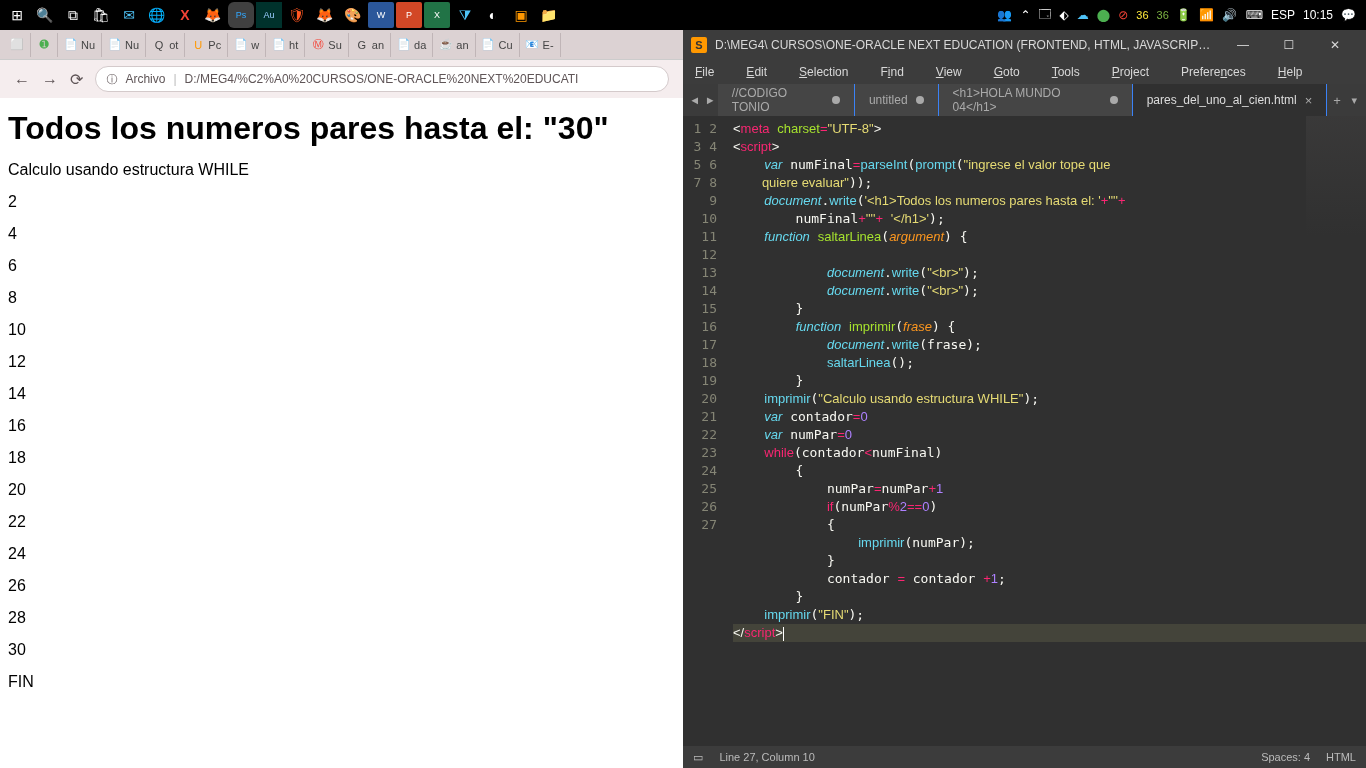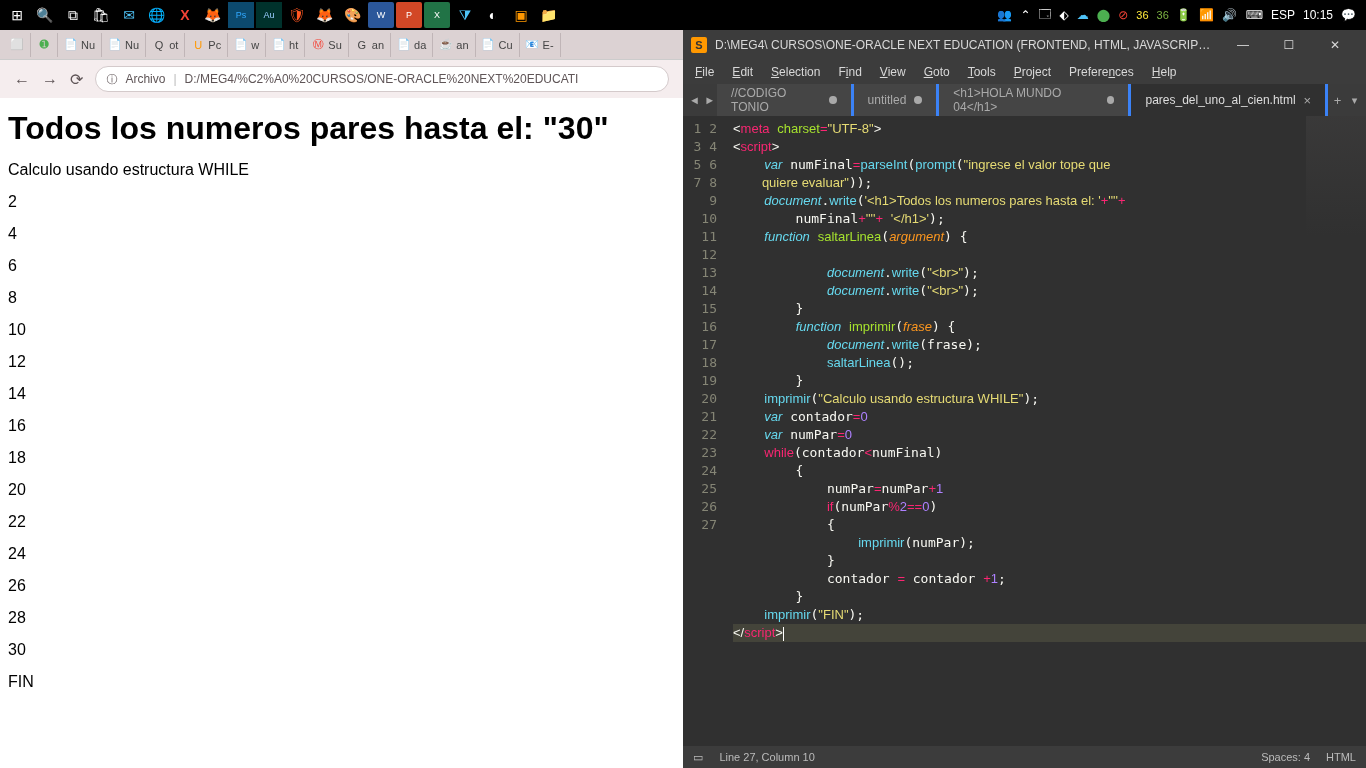--- a/index.html
+++ b/index.html
@@ -26,26 +26,26 @@
 .browser-content h1 { font-size:32px; font-weight:bold; margin-bottom:14px; }
 .browser-content p { font-size:16px; margin:14px 0; }
 
 
 .sublime { position:absolute; top:30px; left:683px; width:683px; height:738px; background:#383838; display:flex; flex-direction:column; color:#d8d8d8; }
 .subl-title { height:30px; background:#3c3c3c; display:flex; align-items:center; padding:0 8px; gap:8px; font-size:12px; }
 .subl-title-icon { width:16px; height:16px; background:#ff9800; border-radius:2px; display:flex; align-items:center; justify-content:center; font-size:11px; color:#333; font-weight:bold; }
 .subl-title-text { flex:1; white-space:nowrap; overflow:hidden; text-overflow:ellipsis; }
 .subl-winbtns { display:flex; gap:0; margin-left:auto; }
 .subl-winbtn { width:46px; height:30px; display:flex; align-items:center; justify-content:center; font-size:12px; }
-.subl-menu { height:24px; background:#3c3c3c; display:flex; align-items:center; gap:2px; padding:0 4px; font-size:12px; }
+.subl-menu { height:24px; background:#3c3c3c; display:flex; align-items:center; gap:16px; padding:0 4px; font-size:12px; }
 .subl-menu-item { padding:3px 8px; text-decoration:underline; text-decoration-color:transparent; }
 .subl-menu-item .ul { text-decoration:underline; }
 .subl-tabs { height:32px; background:#3b3b3b; display:flex; align-items:stretch; padding:0 4px; gap:0; }
 .subl-navarrow { width:16px; display:flex; align-items:center; justify-content:center; font-size:11px; color:#aaa; }
-.subl-tab { display:flex; align-items:center; gap:8px; padding:0 14px; font-size:12px; color:#aaa; background:#454545; border-right:3px solid #3b82f6; position:relative; }
+.subl-tab { display:flex; align-items:center; gap:8px; padding:0 14px; font-size:12px; color:#aaa; background:#454545; border-right:1px solid #3b82f6; position:relative; }
 .subl-tab.active { background:#303030; color:#ddd; }
 .subl-tab .dirty { width:8px; height:8px; border-radius:50%; background:#a9a9a9; }
 .subl-tab .close { font-size:13px; color:#aaa; }
 .subl-newtab { width:20px; display:flex; align-items:center; justify-content:center; color:#aaa; font-size:13px; }
 .subl-editor { flex:1; display:flex; background:#303030; overflow:hidden; position:relative; }
 .gutter { width:44px; background:#303030; text-align:right; padding:4px 10px 4px 8px; font-size:13px; color:#858575; font-family:Consolas,monospace; line-height:18px; }
 .code { flex:1; padding:4px 0 4px 6px; font-size:13px; font-family:Consolas,monospace; line-height:18px; white-space:pre; color:#f8f8f2; overflow:hidden; }
 .minimap { position:absolute; right:0; top:0; width:60px; height:120px; background:linear-gradient(#403f3f,#303030); opacity:0.6; }
 .subl-status { height:22px; background:#3c3c3c; display:flex; align-items:center; padding:0 10px; font-size:11px; color:#bbb; gap:16px; }
 .subl-status .sp { margin-left:auto; }
@@ -75,21 +75,21 @@
 <div class="taskbar">
   <div class="taskbar-left">
     <div class="ticon">⊞</div>
     <div class="ticon">🔍</div>
     <div class="ticon">⧉</div>
     <div class="ticon">🛍</div>
     <div class="ticon" style="color:#4fc3f7">✉</div>
     <div class="ticon">🌐</div>
     <div class="ticon" style="color:#f44336;font-weight:bold">X</div>
     <div class="ticon">🦊</div>
-    <div class="ticon" style="background:#0c4a6e;color:#31a8ff;font-size:9px;border-radius:0">Ps</div>
+    <div class="ticon" style="background:#404040;color:#31a8ff;font-size:9px;border-radius:6px">Ps</div>
     <div class="ticon" style="background:#00322c;color:#9cf;font-size:9px;border-radius:0">Au</div>
     <div class="ticon" style="color:#ff5722">🛡</div>
     <div class="ticon" style="color:#ff9800">🦊</div>
     <div class="ticon">🎨</div>
     <div class="ticon" style="background:#2b579a;color:#fff;font-size:9px;border-radius:2px">W</div>
     <div class="ticon" style="background:#d24726;color:#fff;font-size:9px;border-radius:2px">P</div>
     <div class="ticon" style="background:#217346;color:#fff;font-size:9px;border-radius:2px">X</div>
     <div class="ticon" style="color:#4fc3f7">⧩</div>
     <div class="ticon">◐</div>
     <div class="ticon" style="color:#ff9800">▣</div>

